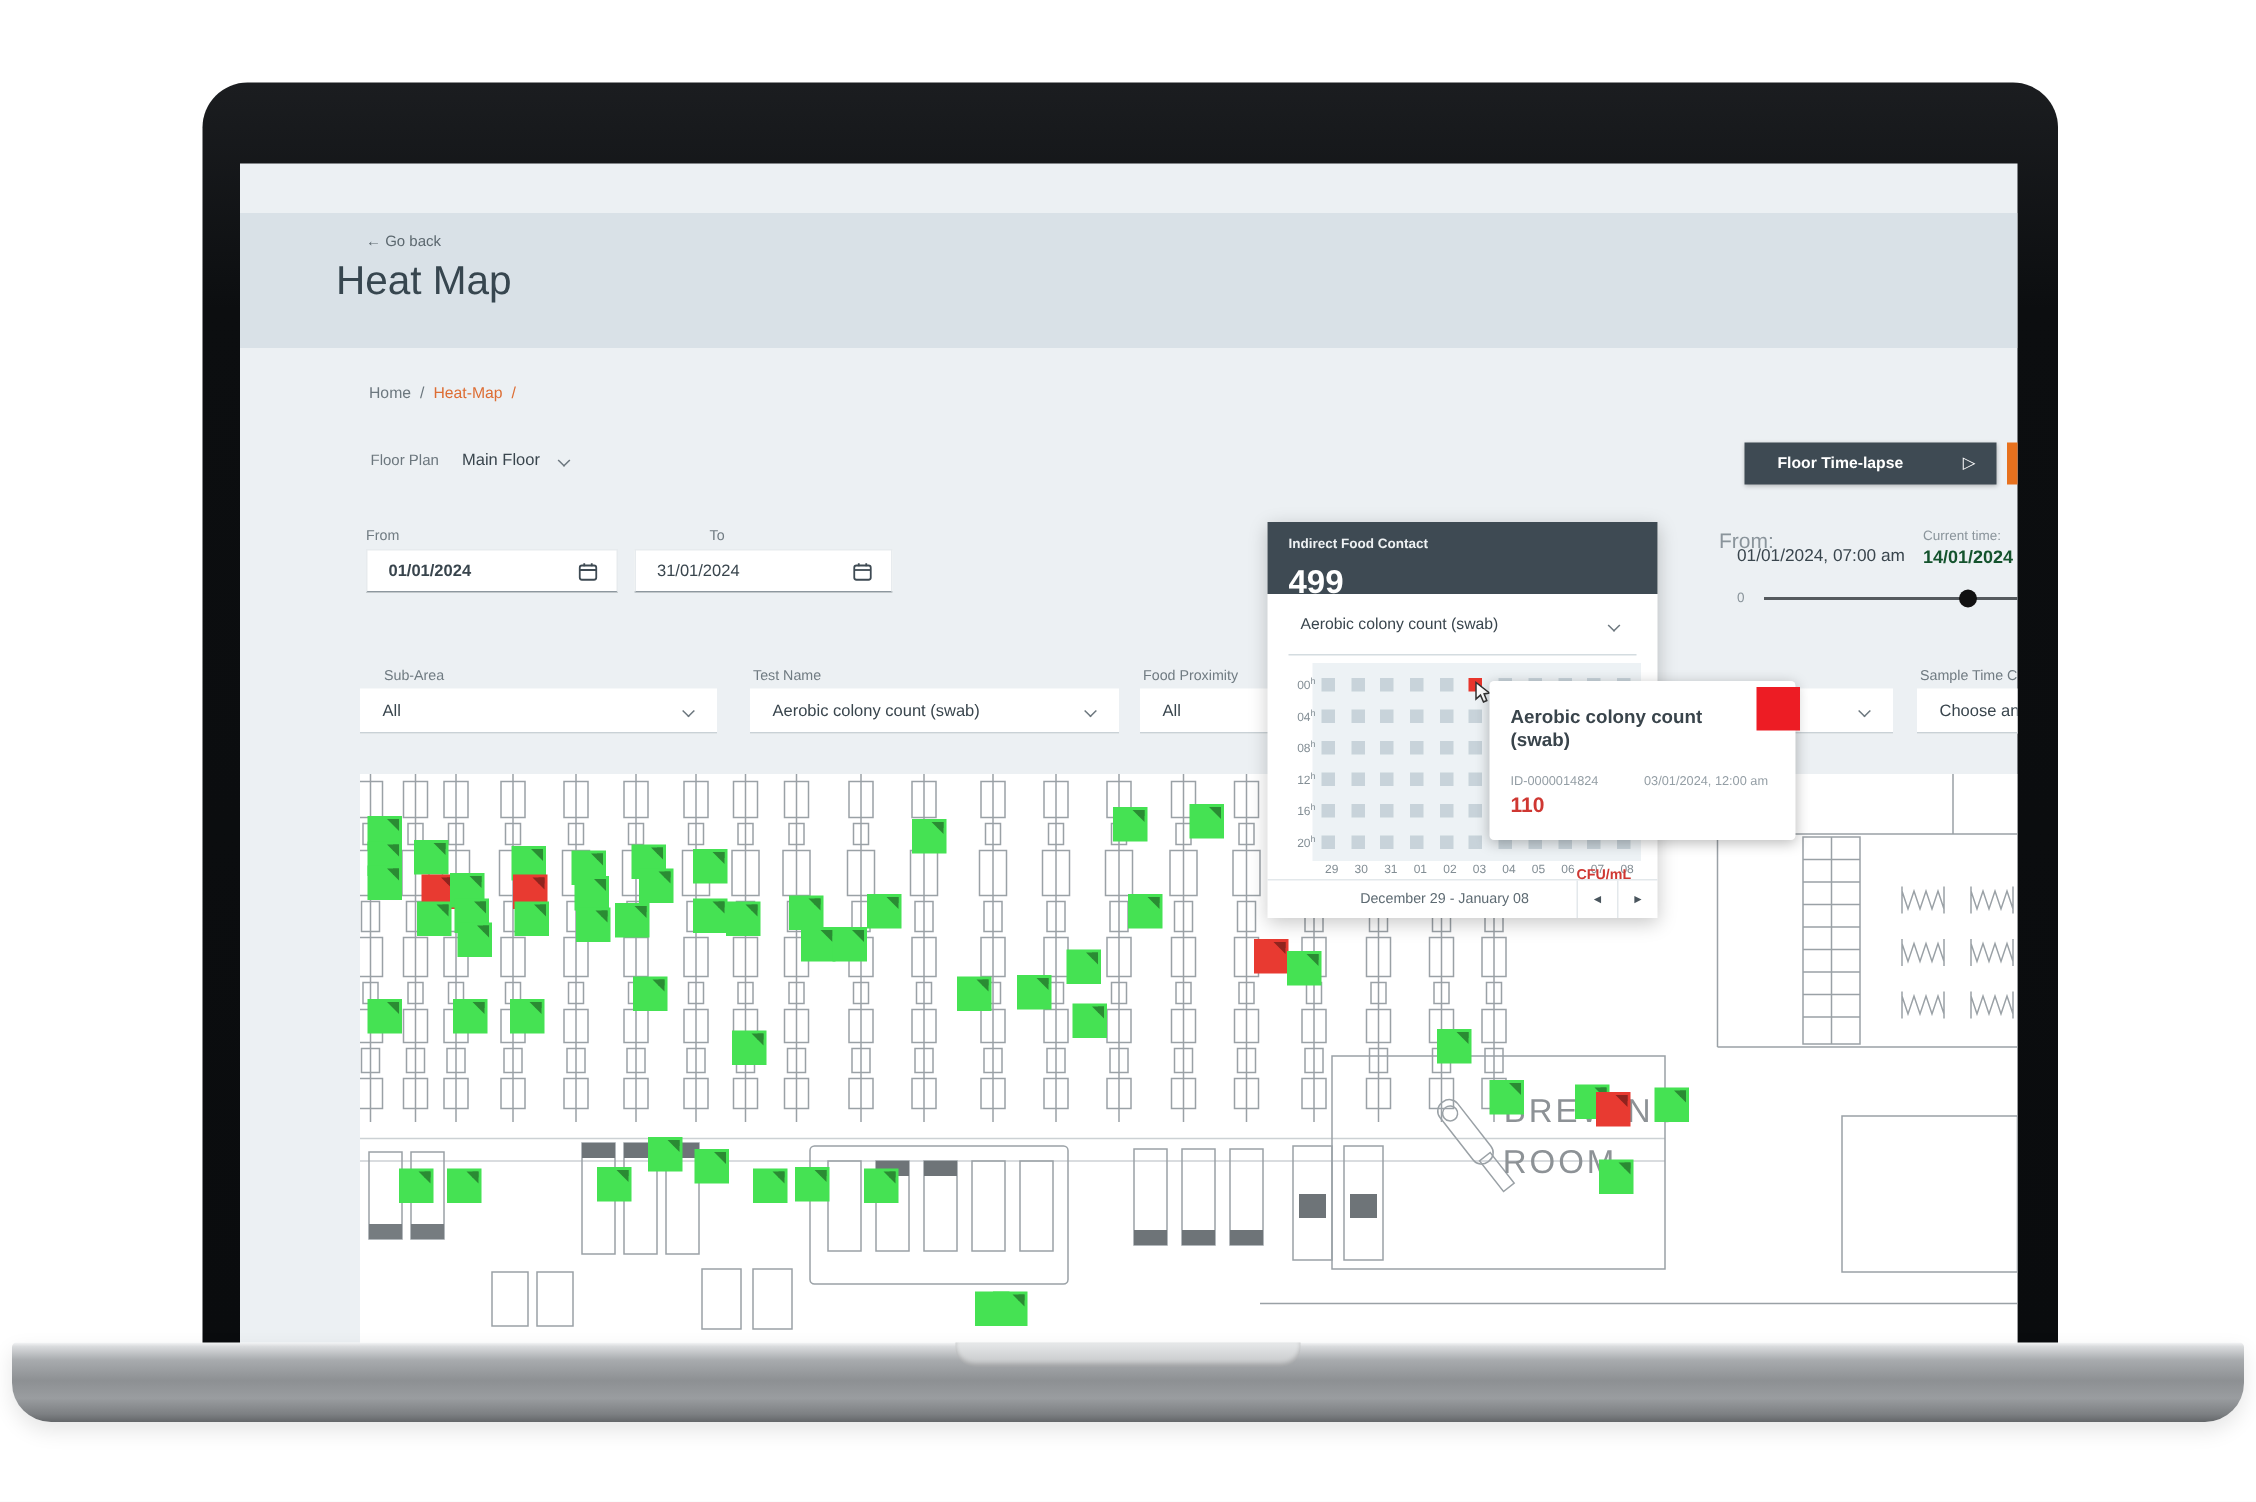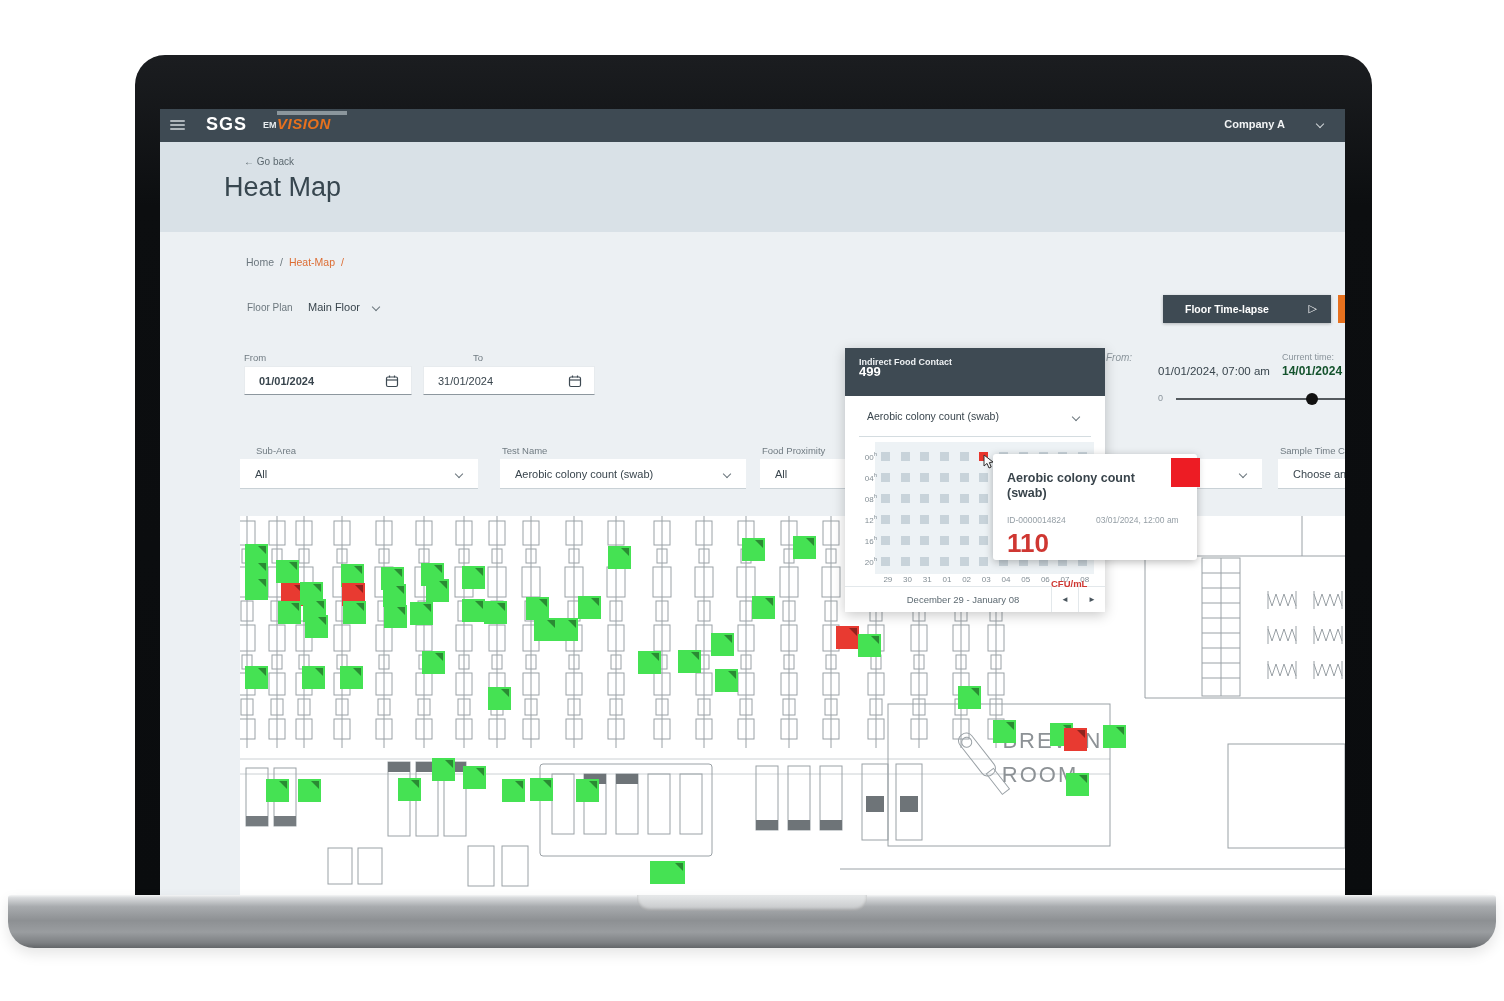--- a/index.html
+++ b/index.html
@@ -55,21 +55,21 @@
   .field-label{position:absolute;font-size:9.5px;color:#707b82;}
   .input-box{position:absolute;height:29px;background:#ffffff;border:1px solid #e7ebee;border-bottom:1.5px solid #8d979e;
     display:flex;align-items:center;padding-left:14px;font-size:11px;color:#39454d;cursor:text;}
   .cal-ico{position:absolute;right:12px;top:7px;}
 
   .select-box{position:absolute;height:30px;background:#ffffff;border-bottom:1px solid #c9d1d6;
     display:flex;align-items:center;padding-left:15px;font-size:11px;color:#39454d;cursor:pointer;}
   .select-box .chv{position:absolute;right:16px;top:12px;}
 
   
-  .tl-from-label{position:absolute;left:946px;top:243px;font-size:10px;color:#8a949b;font-style:italic;}
+  .tl-from-label{position:absolute;left:986px;top:243px;font-size:14px;color:#8a949b;}
   .tl-from-value{position:absolute;left:998px;top:256px;font-size:11.5px;color:#39454d;}
   .tl-cur-label{position:absolute;left:1122px;top:243px;font-size:9px;color:#8a949b;white-space:nowrap;}
   .tl-cur-value{position:absolute;left:1122px;top:255px;font-size:12px;font-weight:bold;color:#14532d;white-space:nowrap;}
   .tl-zero{position:absolute;left:998px;top:284px;font-size:9px;color:#8a949b;}
   .tl-track{position:absolute;left:1016px;top:289px;width:200px;height:2px;background:#555a5e;cursor:pointer;}
   .tl-thumb{position:absolute;left:1146px;top:284px;width:12px;height:12px;border-radius:50%;background:#111;cursor:grab;}
 
   
   .floorplan{position:absolute;left:80px;top:407px;width:1105px;height:380px;background:#ffffff;overflow:hidden;}
   .marker{position:absolute;width:23px;height:23px;z-index:5;}
@@ -77,21 +77,21 @@
   .marker.red{background:#e83a31;}
   .marker::after{content:'';position:absolute;right:2px;top:2px;width:0;height:0;
     border-left:4px solid transparent;border-bottom:4px solid transparent;
     border-top:4px solid rgba(0,0,0,.38);border-right:4px solid rgba(0,0,0,.38);}
 
   
   .popup{position:absolute;left:685px;top:239px;width:260px;height:264px;background:#ffffff;z-index:20;
     box-shadow:0 3px 12px rgba(0,0,0,.22);}
   .popup-head{position:absolute;left:0;top:0;width:100%;height:48px;background:#3e4a53;color:#fff;}
   .popup-cat{position:absolute;left:14px;top:9px;font-size:9px;font-weight:bold;color:#eef1f3;}
-  .popup-count{position:absolute;left:14px;top:16px;font-size:13px;font-weight:bold;}
+  .popup-count{position:absolute;left:14px;top:27px;font-size:22px;font-weight:bold;}
   .popup-select{position:absolute;left:22px;top:62px;font-size:10.5px;color:#39454d;cursor:pointer;}
   .popup-select-chev{position:absolute;right:26px;top:66px;}
   .popup-underline{position:absolute;left:14px;right:14px;top:88px;border-bottom:1px solid #d4dce0;}
   .gridbg{position:absolute;left:30px;top:94px;width:219px;height:132px;background:#edf2f5;}
   .grid-rows{position:absolute;left:0;top:98px;width:100%;}
   .grow{position:relative;display:flex;align-items:center;height:21px;padding-left:36px;}
   .hlab{position:absolute;left:0;width:32px;text-align:right;font-size:8px;color:#838e95;}
   .hlab sup{font-size:6px;}
   .gcell{width:9px;height:9px;background:#c8d3da;margin-right:10.7px;flex:none;}
   .gcell.hot{background:#e8352c;}
@@ -103,42 +103,29 @@
     font-size:8px;color:#49555d;cursor:pointer;}
   .cursor-ico{position:absolute;left:136px;top:106px;z-index:25;}
 
   
   .tooltip{position:absolute;left:833px;top:345px;width:204px;height:106px;background:#ffffff;border-radius:3px;
     z-index:30;box-shadow:0 2px 9px rgba(0,0,0,.28);}
   .tt-title{position:absolute;left:14px;top:17px;width:150px;font-size:12.5px;font-weight:bold;color:#39444b;line-height:15px;}
   .tt-square{position:absolute;right:-3px;top:4px;width:29px;height:29px;background:#ed1c24;}
   .tt-id{position:absolute;left:14px;top:61px;font-size:8.5px;color:#949ea5;}
   .tt-date{position:absolute;left:103px;top:61px;font-size:8.5px;color:#949ea5;}
-  .tt-value{position:absolute;left:14px;top:74px;font-size:26px;font-weight:bold;color:#cf3732;text-align:right;}
+  .tt-value{position:absolute;left:14px;top:74px;font-size:14px;font-weight:bold;color:#cf3732;text-align:right;}
   .tt-unit{position:absolute;left:58px;top:84px;font-size:9.5px;font-weight:bold;color:#cf3732;margin-top:40px;}
 </style>
 </head>
 <body>
 
 <div class="laptop-bezel">
   <div class="screen">
 
-    <div class="navbar">
-      <div class="hamburger">
-          <i></i>
-          <i></i>
-          <i></i>
-        </div>
-      <div class="brand-sgs">SGS</div>
-      <div class="brand-bar"></div>
-      <div class="brand-em">EM</div>
-      <div class="brand-vision">VISION</div>
-      <div class="company">Company A</div>
-      <span class="chv light nav-chev"></span>
-    </div>
 
     <div class="header-band">
       <div class="go-back">← Go back</div>
       <div class="page-title">Heat Map</div>
     </div>
 
     <div class="breadcrumb">
       <span>Home</span><span>/</span><span class="crumb-cur">Heat-Map</span><span class="crumb-cur">/</span>
     </div>
 

